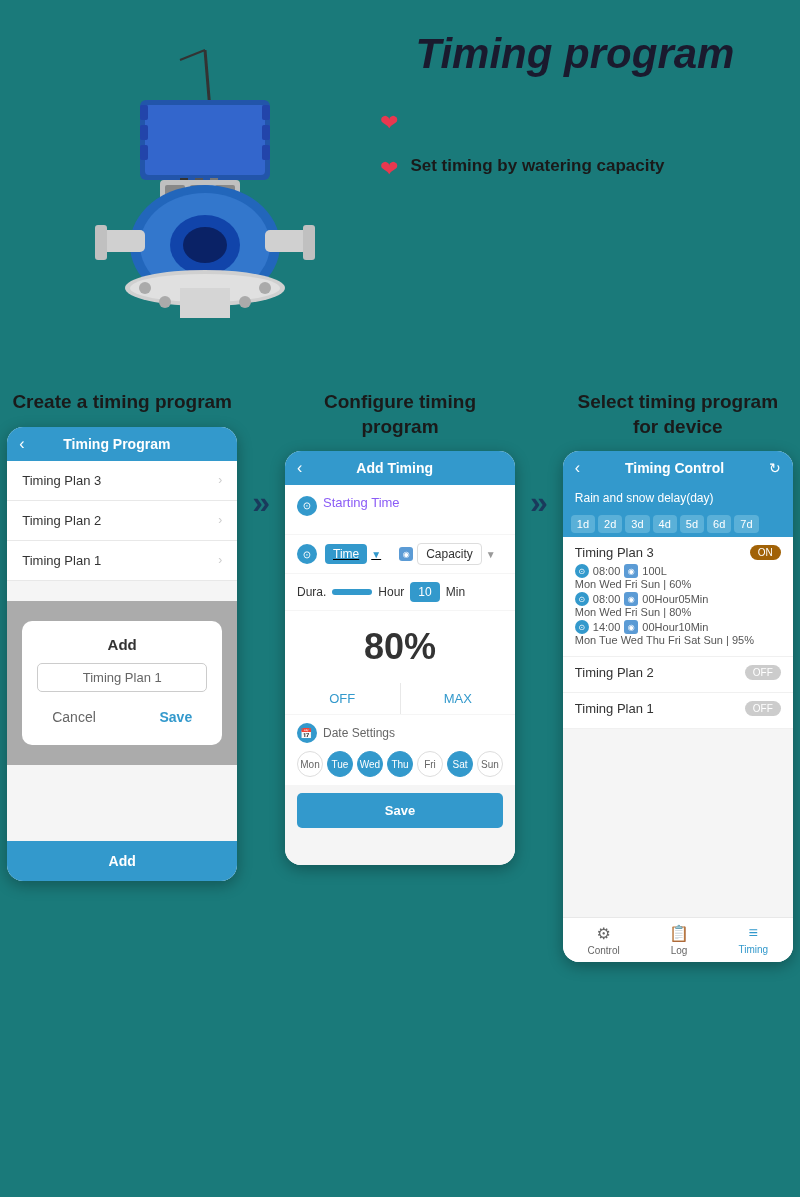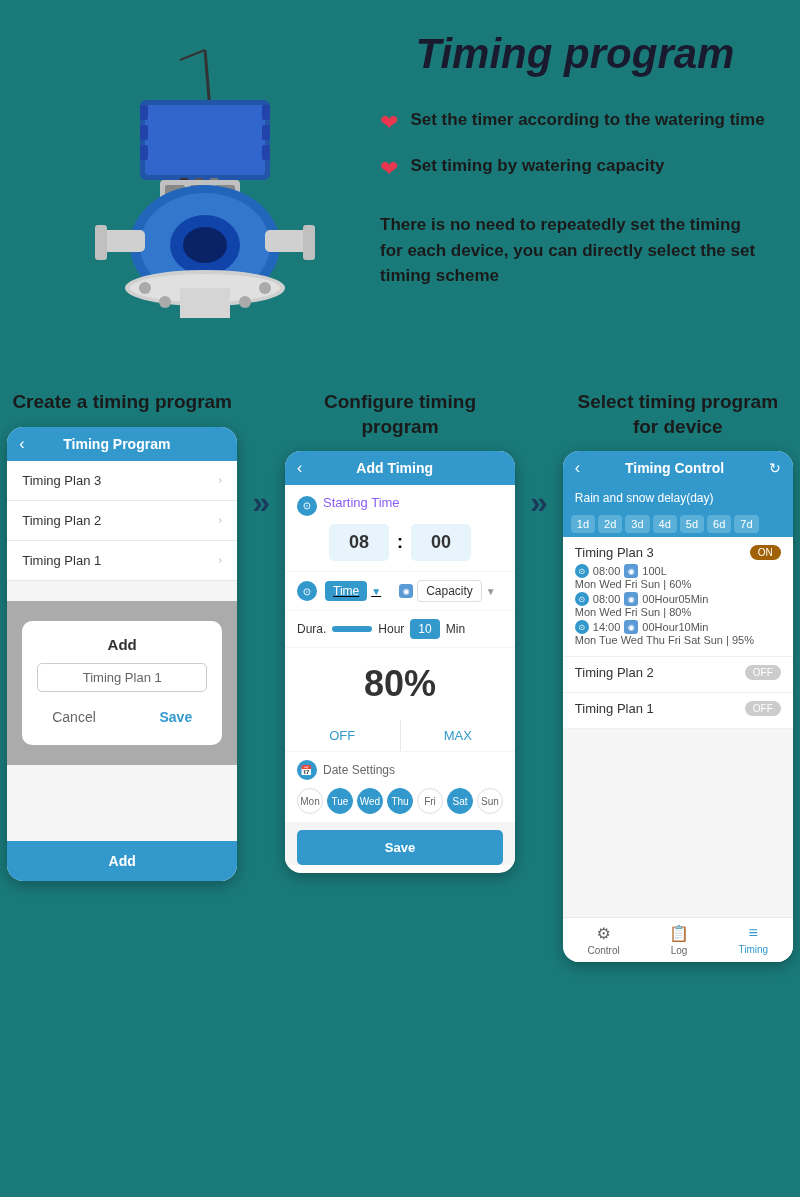--- a/index.html
+++ b/index.html
@@ -563,29 +563,27 @@
       <rect x="45" y="195" width="12" height="35" rx="3" fill="#c0c0c0"></rect>
       <rect x="253" y="195" width="12" height="35" rx="3" fill="#c0c0c0"></rect>
     </svg>
   </div>
 
   <div class="right-content">
     <h1 class="page-title">Timing program</h1>
 
     <div class="feature-item">
       <span class="heart-icon">❤</span>
-      <span class="feature-text">Set the timer according to the watering time</span>
     </div>
 
     <div class="feature-item">
       <span class="heart-icon">❤</span>
       <span class="feature-text">Set timing by watering capacity</span>
     </div>
 
-    <p class="description-text">There is no need to repeatedly set the timing for each device, you can directly select the set timing scheme</p>
   </div>
 </div>
 
 <div class="bottom-section">
   <div class="steps-row">
 
     <div class="step">
       <div class="step-title">Create a timing program</div>
       <div class="phone-mockup">
         <div class="phone-header">
@@ -635,25 +633,20 @@
           <span class="back-arrow">‹</span>
           <span class="phone-header-title">Add Timing</span>
           <span style="width:16px"></span>
         </div>
         <div class="phone-body">
 
           <div class="section-row">
             <div style="display:flex;align-items:center;gap:6px;margin-bottom:8px;">
               <div class="settings-icon">⊙</div>
               <span class="section-label" style="font-size:13px;color:#8b5cf6;">Starting Time</span>
-            </div>
-            <div class="time-display">
-              <div class="time-box">08</div>
-              <span class="time-colon">:</span>
-              <div class="time-box">00</div>
             </div>
           </div>
 
           <div class="settings-row">
             <div class="settings-icon">⊙</div>
             <div style="display:flex;align-items:center;gap:4px;text-decoration:underline;">
               <span style="background:#3399cc;color:white;padding:3px 8px;border-radius:4px;font-size:12px;">Time</span>
               <span style="color:#3399cc;font-size:10px;">▼</span>
             </div>
             <div style="display:flex;align-items:center;gap:4px;margin-left:10px;">

